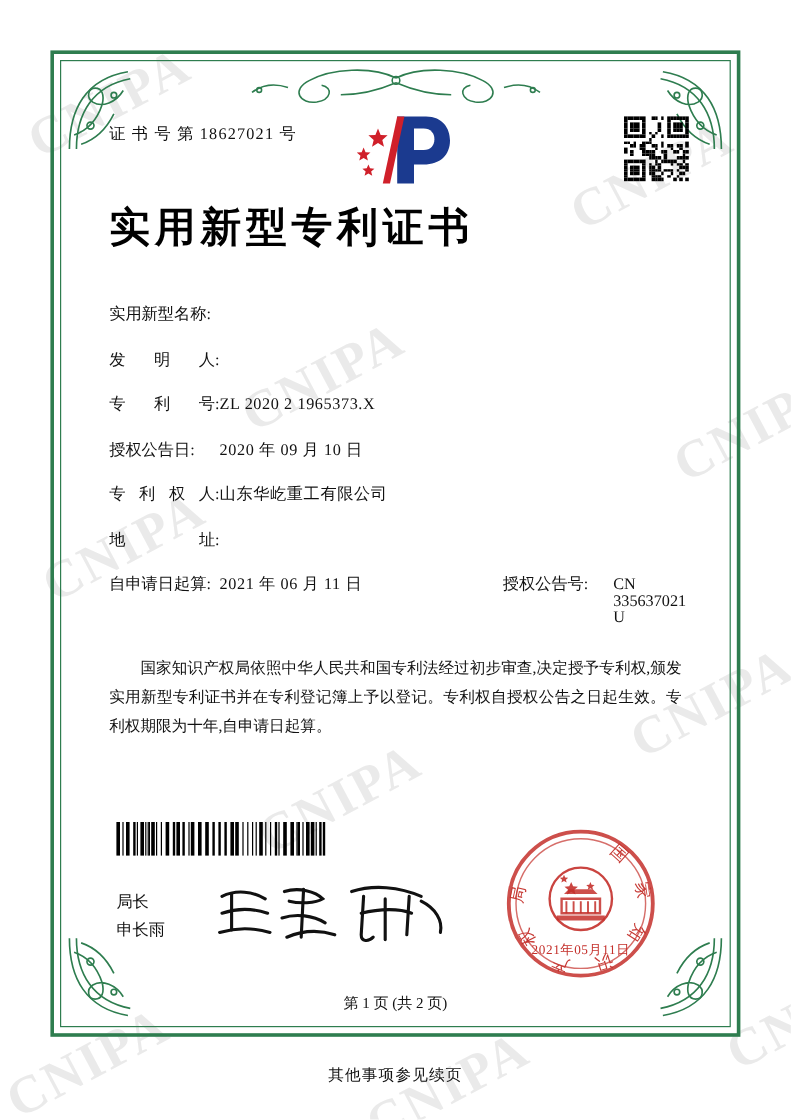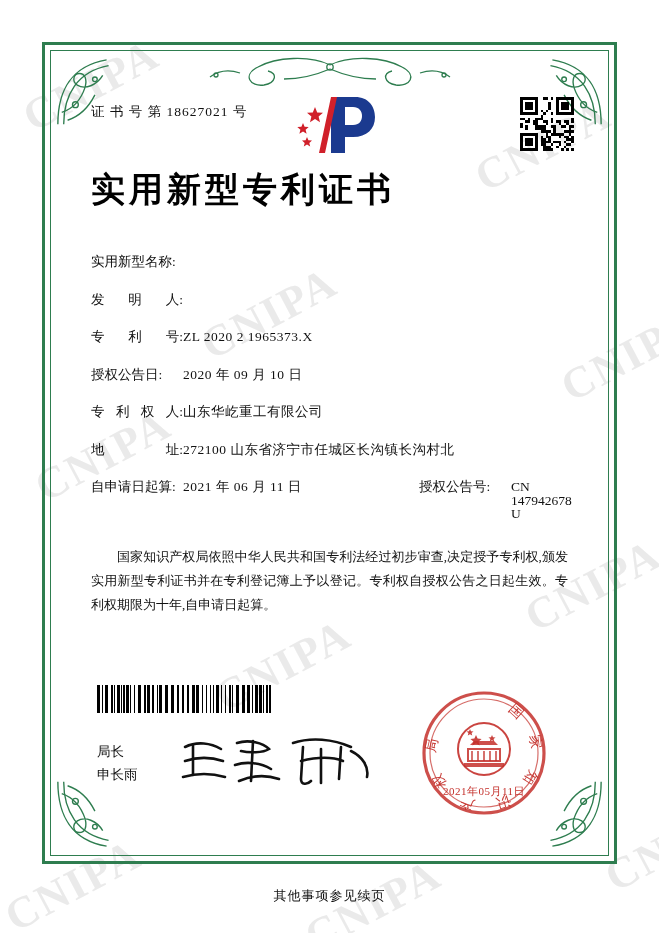--- a/index.html
+++ b/index.html
@@ -578,28 +578,27 @@
           <span>人:</span>
         </div>
         <div class="field-value">山东华屹重工有限公司</div>
       </div>
 
       <div class="field-row">
         <div class="field-label spread">
           <span>地</span>
           <span>址:</span>
         </div>
-        <div class="field-value">272100 山东省济宁市任城区长沟镇长沟村北</div>
       </div>
 
       <div class="field-row dual">
         <div class="field-label">自申请日起算:</div>
         <div class="field-value">2021 年 06 月 11 日</div>
         <div class="field-label2">授权公告号:</div>
-        <div class="field-value2">CN 147942678 U</div>
+        <div class="field-value2">CN 335637021 U</div>
       </div>
 
     </div>
 
     <div class="paragraphs">
       <p>国家知识产权局依照中华人民共和国专利法经过初步审查,决定授予专利权,颁发实用新型专利证书并在专利登记簿上予以登记。专利权自授权公告之日起生效。专利权期限为十年,自申请日起算。</p>
     </div>
 
   </div>
 
@@ -689,15 +688,16 @@
       <path d="M72 46 l1 2.3 2.5.2 -1.9 1.6 .6 2.4 -2.2-1.3 -2.2 1.3 .6-2.4 -1.9-1.6 2.5-.2z" fill="#c4302b" opacity="0.9"></path>
 
       <path id="ringpath" d="M64 16 a48 48 0 1 1 -0.1 0" fill="none"></path>
       <text font-size="14" fill="#c4302b" font-family="Liberation Serif, serif" letter-spacing="8" opacity="0.95">
         <textPath href="#ringpath" startOffset="8%">国 家 知 识 产 权 局</textPath>
       </text>
     </svg>
     <div class="seal-date">2021年05月11日</div>
   </div>
 
+  <div class="page-no">第 1 页 (共 2 页)</div>
 </div>
 
 <div class="footer-note">其他事项参见续页</div>
 
 </body></html>

